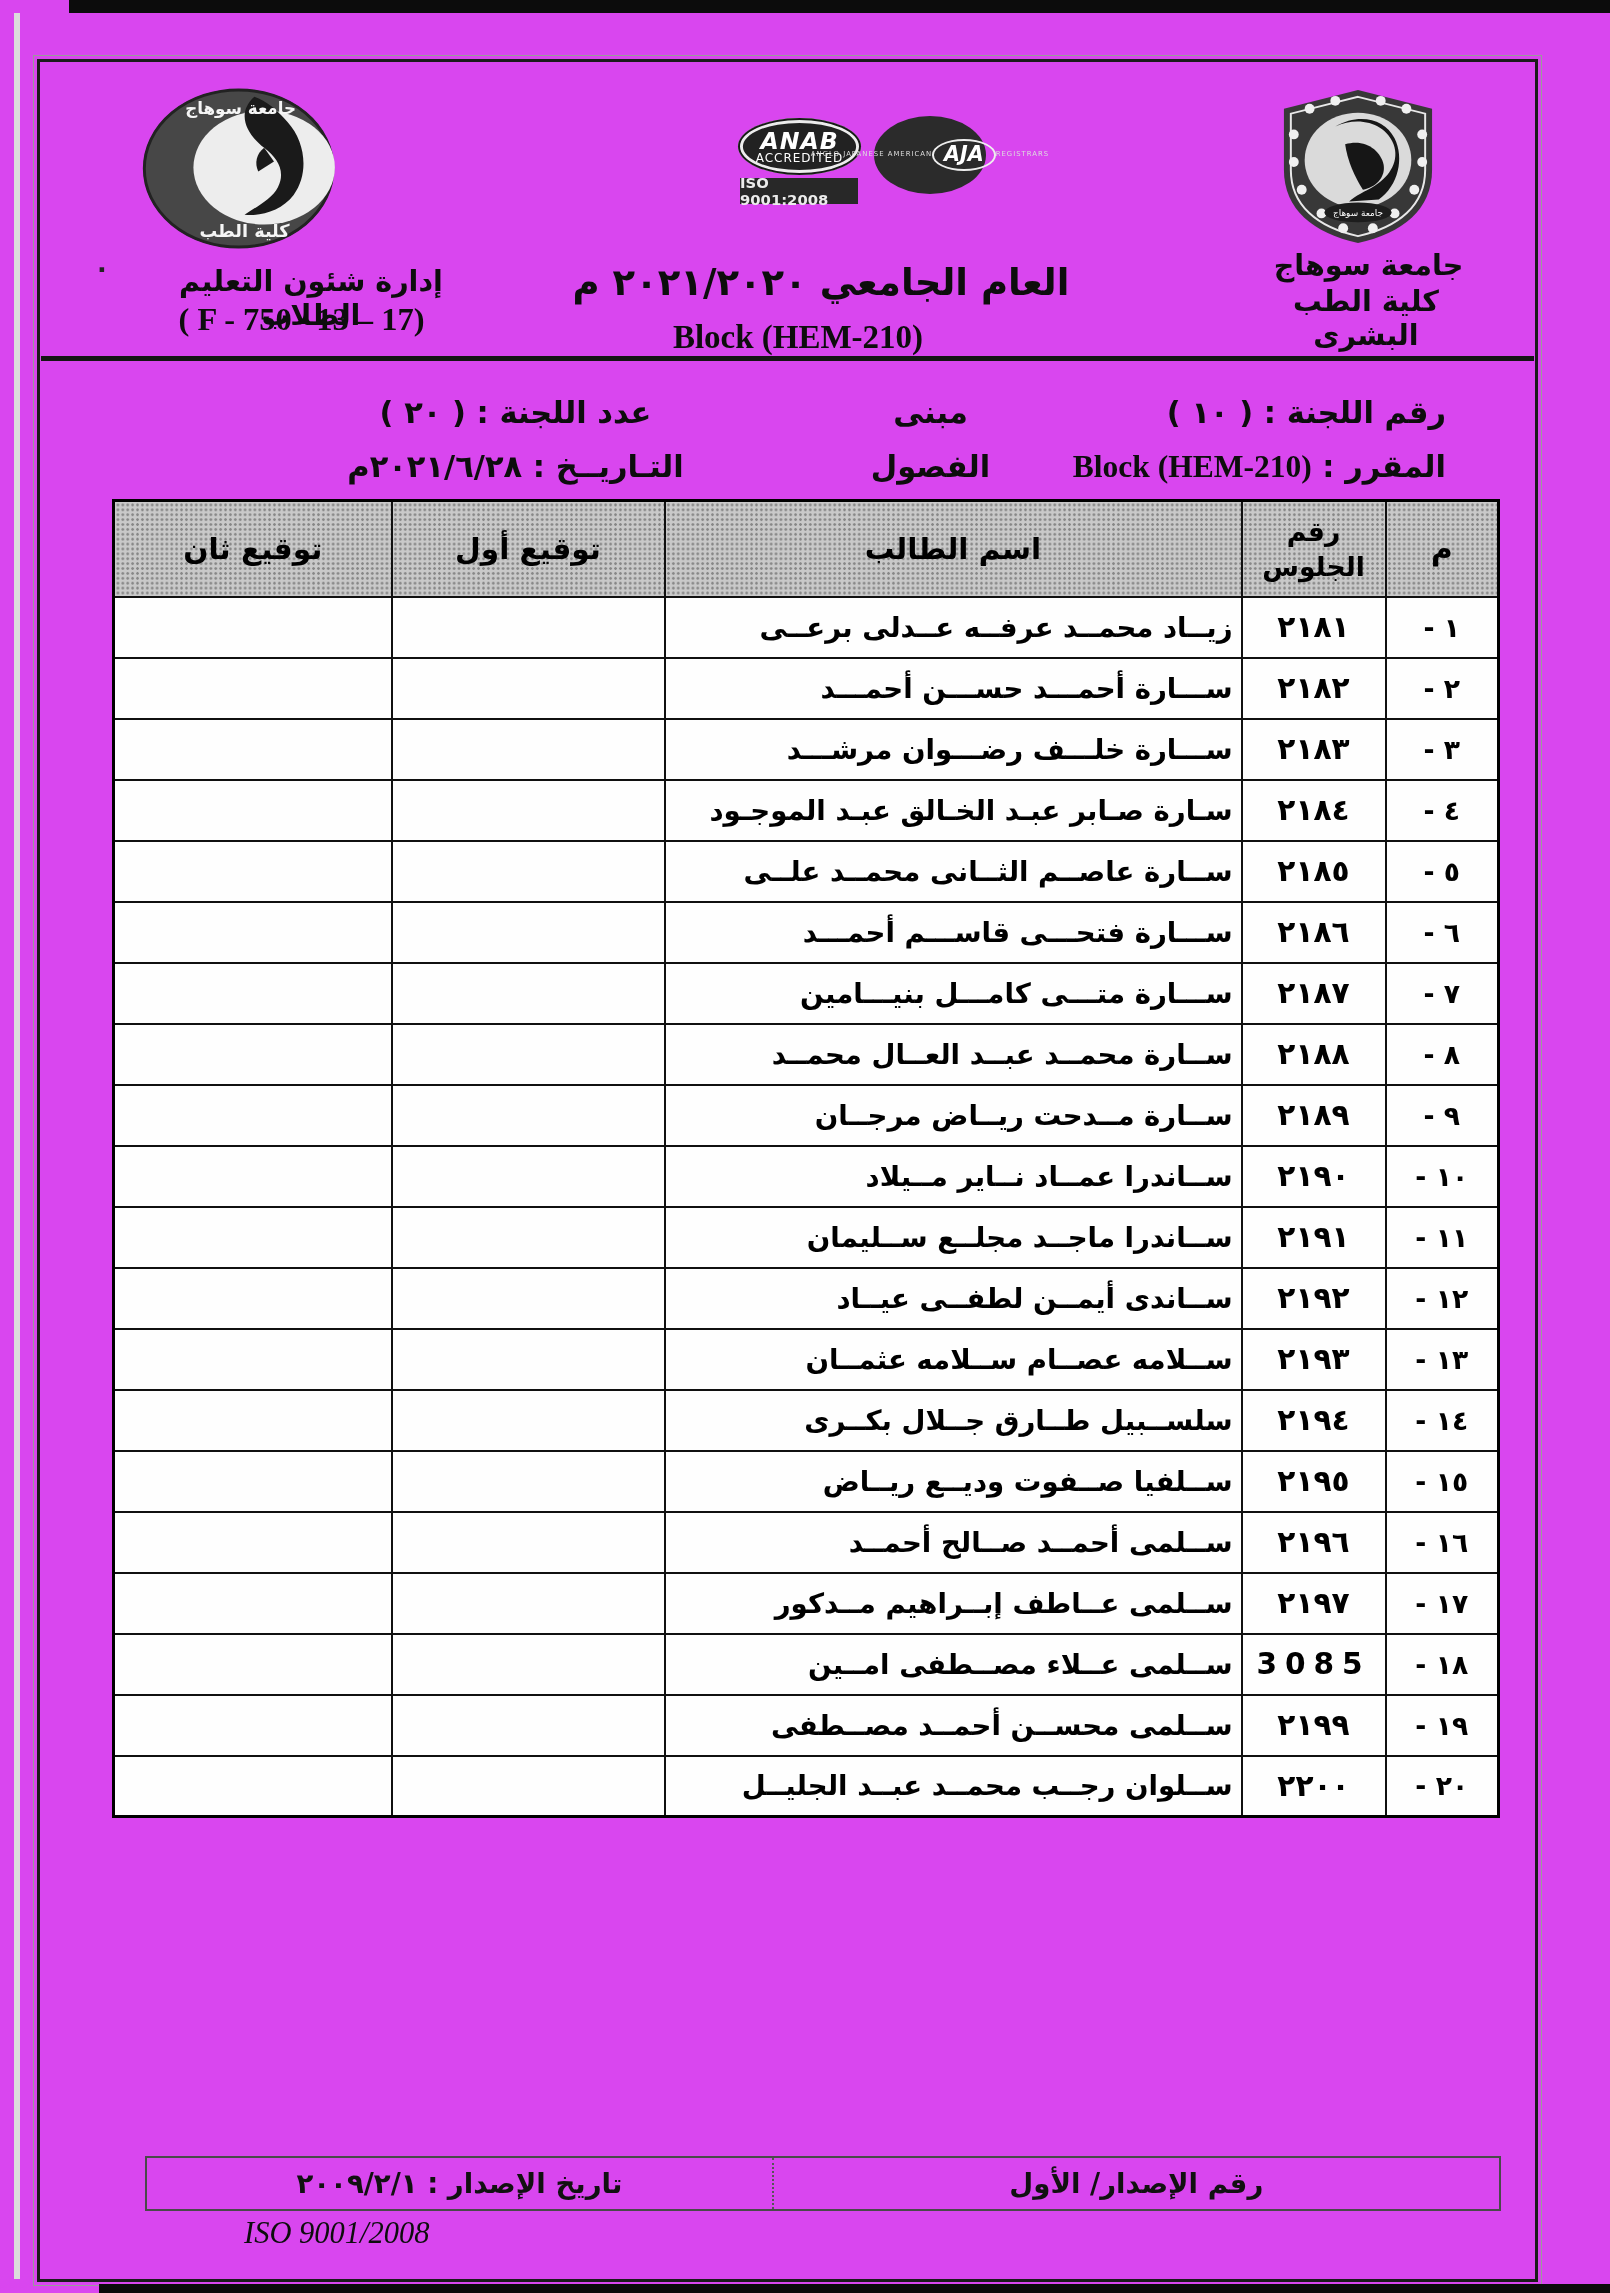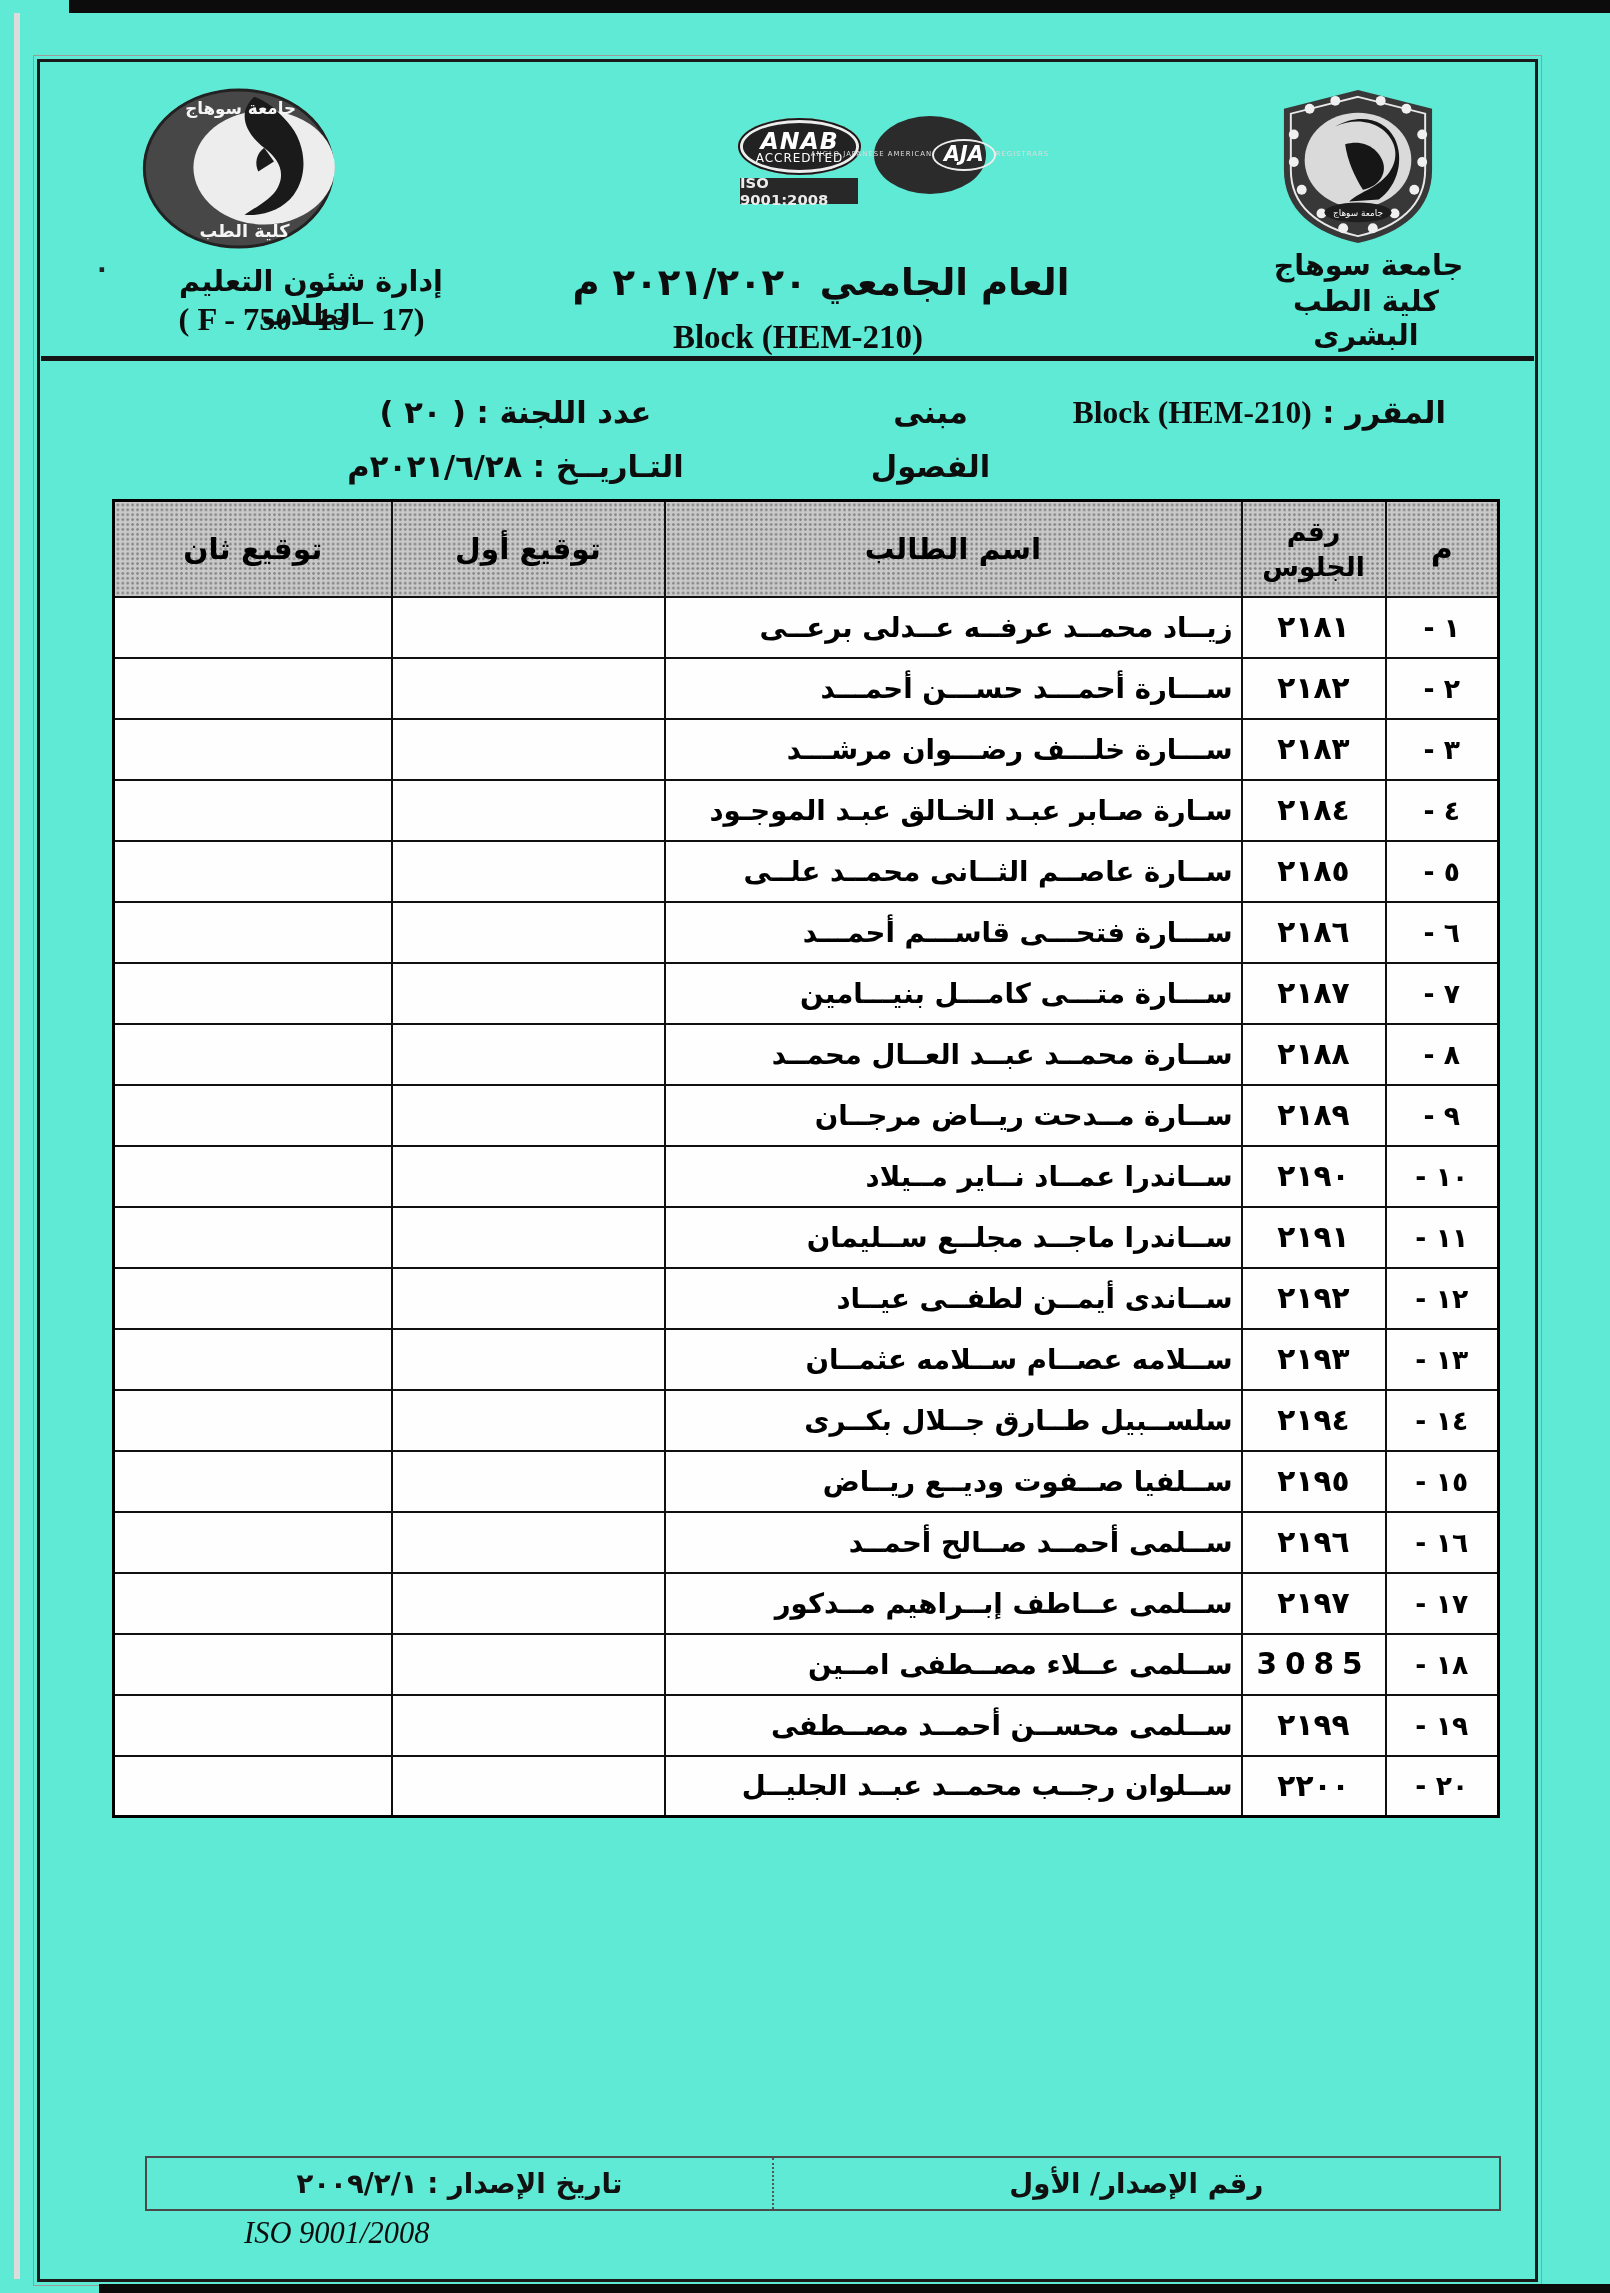--- a/index.html
+++ b/index.html
@@ -1,17 +1,17 @@
 <!DOCTYPE html>
 <html><head>
 <meta charset="utf-8">
 <style>
   * { margin:0; padding:0; box-sizing:border-box; }
   body { background:#ffffff; font-family:"DejaVu Sans", sans-serif; }
-  .page { position:relative; width:1611px; height:2293px; background:#5eead4; overflow:hidden;text-decoration:underline; }
+  .page { position:relative; width:1611px; height:2293px; background:#d946ef; overflow:hidden;text-decoration:underline; }
 
   .scan-strip-top    { position:absolute; left:69px;  top:0;      width:1542px; height:12.8px; background:#0c0c0c; }
   .scan-strip-bottom { position:absolute; left:99px; top:2284px; width:1512px; height:8.9px;  background:#0b0b0b; }
   .scan-streak-left  { position:absolute; left:13.8px;  top:12.8px;   width:5.9px;    height:2266px; background:#dcdcdc; }
 
   .page-frame { position:absolute; left:37px; top:59px; width:1501px; height:2223px;
                 border:3.9px solid #1b1b1b; outline:1px solid #9a9a9a; outline-offset:3px; }
 
   .abs { position:absolute; }
   .ar  { font-family:"DejaVu Sans", sans-serif; color:#0d0d0d; }
@@ -137,20 +137,21 @@
     <path d="M70,58 C90,52 106,64 109,79 C111,92 100,102 88,104 C80,92 72,74 70,58 Z" fill="#161616"></path>
     <ellipse cx="83" cy="127" rx="34" ry="10" fill="#1d1d1d"></ellipse>
     <text x="83" y="131" text-anchor="middle" font-size="9" fill="#ffffff">جامعة سوهاج</text>
   </svg>
   <div class="abs ar university-name" dir="rtl">جامعة سوهاج</div>
   <div class="abs ar faculty-name" dir="rtl">كلية الطب البشرى</div>
 
   <div class="abs header-divider"></div>
 
   <div class="abs ar info-right">
+    <div>رقم اللجنة : ( ١٠ )</div>
     <div><span>المقرر : </span><span class="course-code" dir="ltr">Block (HEM-210)</span></div>
   </div>
   <div class="abs ar info-center">
     <div>مبنى الفصول</div>
     <div>فصل ( ١٠ )</div>
   </div>
   <div class="abs ar info-left">
     <div>عدد اللجنة : ( ٢٠ )</div>
     <div>التـاريــخ : ٢٠٢١/٦/٢٨م</div>
   </div>

